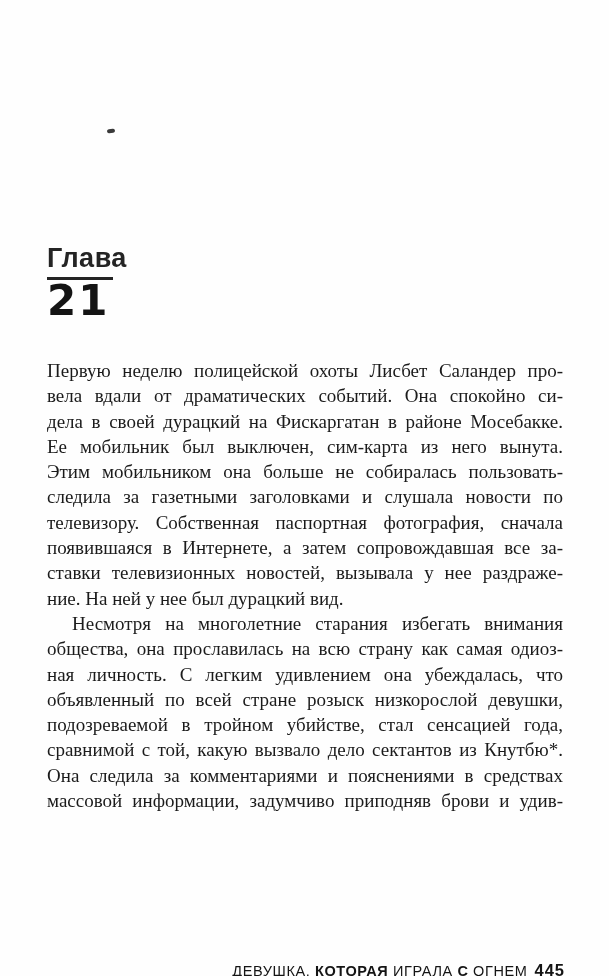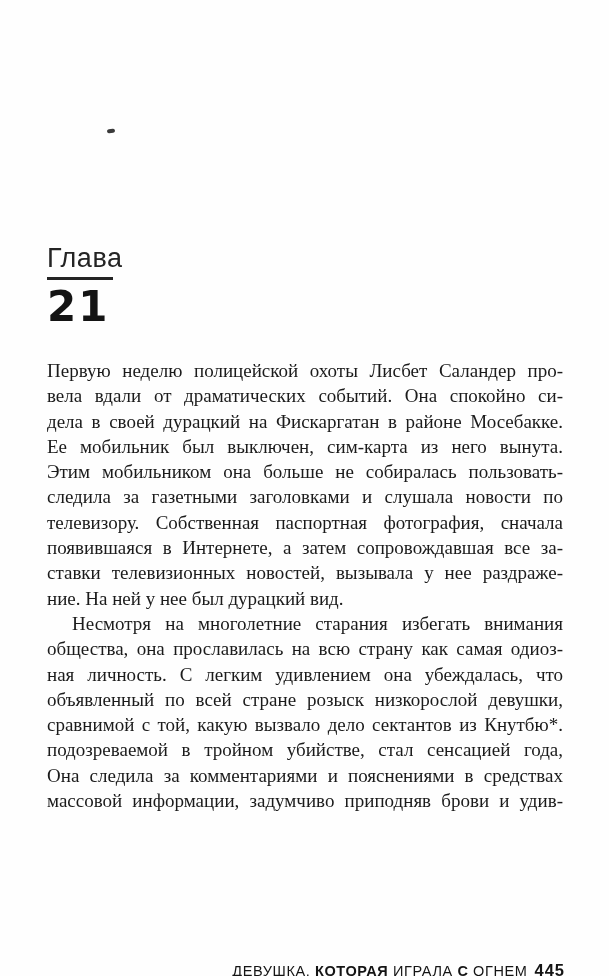--- a/index.html
+++ b/index.html
@@ -17,33 +17,32 @@
     left: 107px; top: 129px;
     width: 8px; height: 4px;
     background: #3a3a3a;
     border-radius: 2px;
     transform: rotate(-8deg);
   }
   .chapter { position: absolute; left: 47px; top: 244px; }
   .chapter-label {
     font-family: "Liberation Sans", sans-serif;
     font-size: 27px;
-    font-weight: 400;
+    font-weight: 700;
     color: #242424;
     line-height: 1.05;
     letter-spacing: 0.5px;
   }
   .chapter-rule { width: 66px; height: 3px; background: #242424; margin-top: 5px; }
   .chapter-number {
     font-family: "DejaVu Sans", sans-serif;
     font-size: 42px;
     font-weight: 700;
     color: #141414;
     line-height: 1;
-    margin-top: 6px;
     letter-spacing: 2px;
   }
   .text-block { position: absolute; left: 47px; top: 358px; width: 516px; }
   .dateline {
     font-style: italic;
     font-size: 20px;
     line-height: 25px;
     margin-bottom: 4px;
     color: #1b1b1b;
   }
@@ -98,22 +97,22 @@
           <div class="line jline">телевизору. Собственная паспортная фотография, сначала</div>
           <div class="line jline">появившаяся в Интернете, а затем сопровождавшая все за-</div>
           <div class="line jline">ставки телевизионных новостей, вызывала у нее раздраже-</div>
           <div class="line">ние. На ней у нее был дурацкий вид.</div>
         </div>
         <div>
           <div class="line jline indent">Несмотря на многолетние старания избегать внимания</div>
           <div class="line jline">общества, она прославилась на всю страну как самая одиоз-</div>
           <div class="line jline">ная личность. С легким удивлением она убеждалась, что</div>
           <div class="line jline">объявленный по всей стране розыск низкорослой девушки,</div>
+          <div class="line jline">подозреваемой в тройном убийстве, стал сенсацией года,</div>
           <div class="line jline">сравнимой с той, какую вызвало дело сектантов из Кнутбю*.</div>
-          <div class="line jline">подозреваемой в тройном убийстве, стал сенсацией года,</div>
           <div class="line jline">Она следила за комментариями и пояснениями в средствах</div>
           <div class="line jline">массовой информации, задумчиво приподняв брови и удив-</div>
         </div>
       </div>
 
   </div>
 
   <div class="footer">
     <span id="footer-segs"><span class="seg">ДЕВУШКА, </span><span class="seg-bold">КОТОРАЯ</span><span class="seg"> ИГРАЛА </span><span class="seg-bold">С</span><span class="seg"> ОГНЕМ</span></span><span class="page-number">445</span>
   </div>

